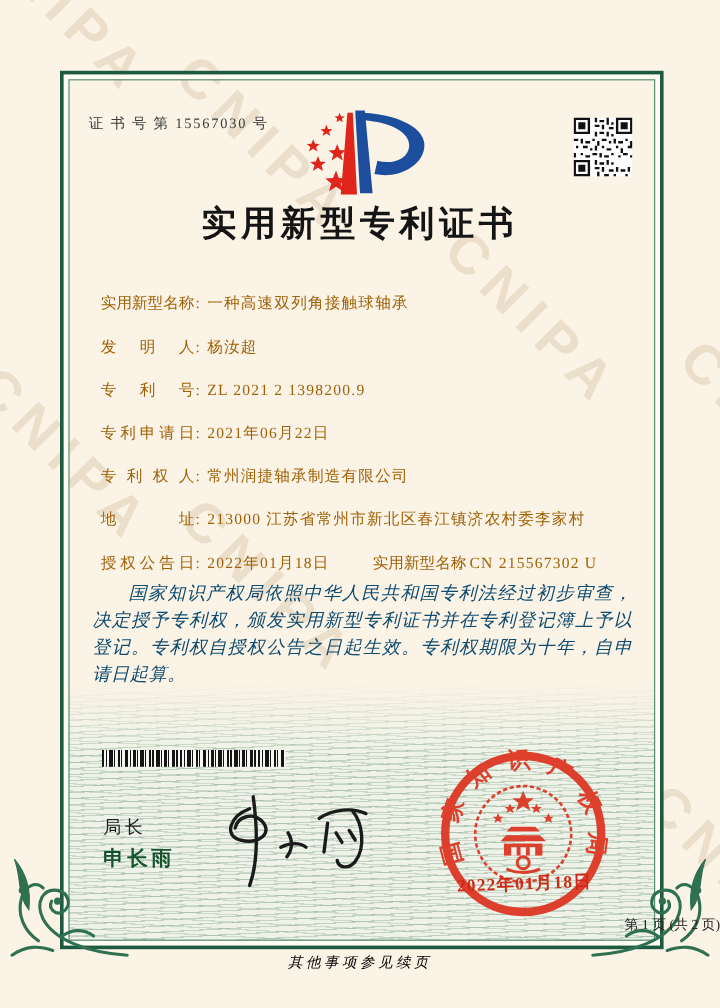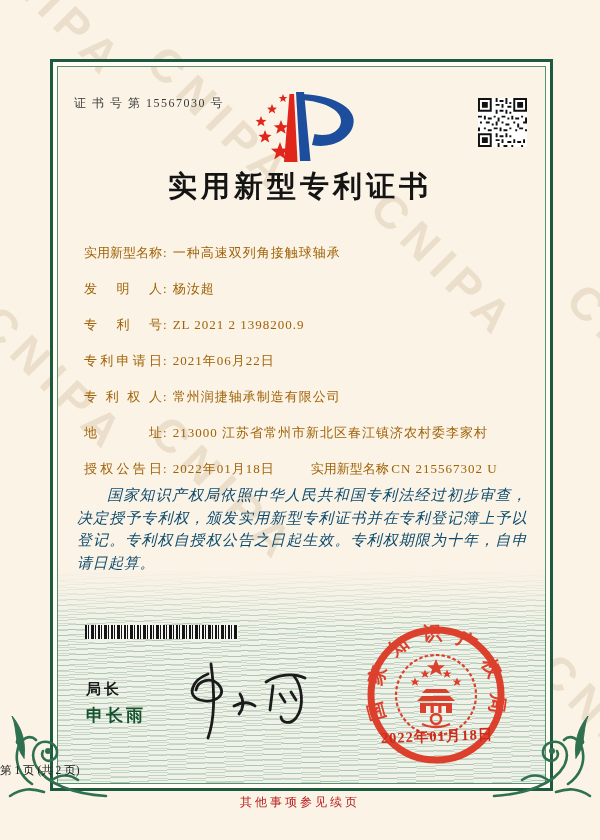--- a/index.html
+++ b/index.html
@@ -32,28 +32,28 @@
   .fvalue{letter-spacing:1px;}
   .flabel2{display:inline-block;width:70px;text-align:justify;text-align-last:justify;margin-left:36px;}
   
   .law{left:77px;top:484px;width:450px;font-size:15px;line-height:22.5px;
        color:#0c4a6e;font-style:italic;letter-spacing:0.6px;}
   .law p{margin:0;text-indent:2em;text-align:justify;}
   .barcode{left:85px;top:625px;width:153px;height:14px;
      background:repeating-linear-gradient(90deg,#141414 0 2px,#f6f6f2 2px 3px,#141414 3px 4px,
         #f6f6f2 4px 6px,#141414 6px 9px,#f6f6f2 9px 10px,#141414 10px 11px,#f6f6f2 11px 13px);}
   .officer-title{left:86px;top:680px;font-family:"Liberation Sans","DejaVu Sans",sans-serif;
-      font-weight:700;font-size:15px;letter-spacing:3px;color:#1c1c1c;}
+      font-weight:400;font-size:15px;letter-spacing:3px;color:#1c1c1c;}
   .officer-name{left:86px;top:704px;font-family:"Liberation Sans","DejaVu Sans",sans-serif;
       font-weight:700;font-size:17px;letter-spacing:3px;color:#14532d;}
   .seal-date{left:357px;top:727px;width:160px;text-align:center;color:#cf2a18;
       font-weight:700;font-size:14.5px;letter-spacing:1px;transform:rotate(-2deg);}
-  .page-num{left:0;right:0;top:763px;text-align:left;font-size:11.5px;color:#222;}
-  .note{left:0;right:0;top:794px;text-align:center;font-size:12px;
-      letter-spacing:3px;color:#b91c1c;}
+  .page-num{left:0;right:0;top:763px;text-align:right;font-size:11.5px;color:#222;}
+  .note{left:0;right:0;top:794px;text-align:center;font-size:12px;font-style:italic;
+      letter-spacing:3px;color:#000000;}
 </style>
 </head>
 <body>
 
 <div class="wm" style="left:-40px;top:-22px;">CNIPA</div>
 <div class="wm" style="left:128px;top:92px;">CNIPA</div>
 <div class="wm" style="left:352px;top:238px;">CNIPA</div>
 <div class="wm" style="left:548px;top:330px;">CNIPA</div>
 <div class="wm" style="left:-38px;top:352px;">CNIPA</div>
 <div class="wm" style="left:132px;top:462px;">CNIPA</div>

